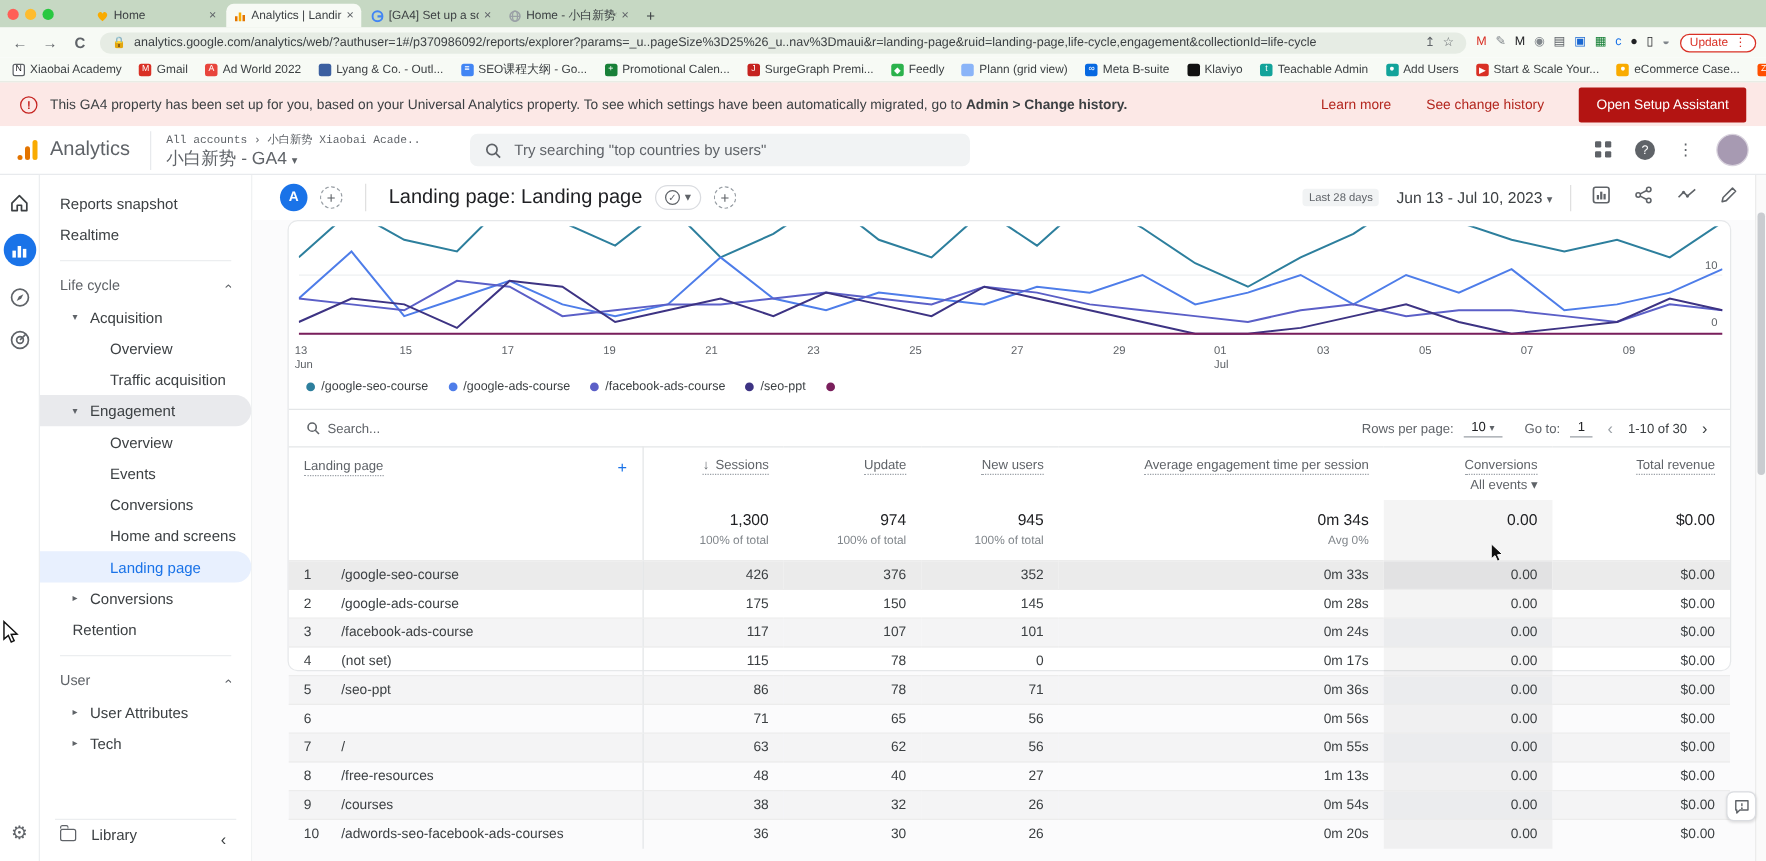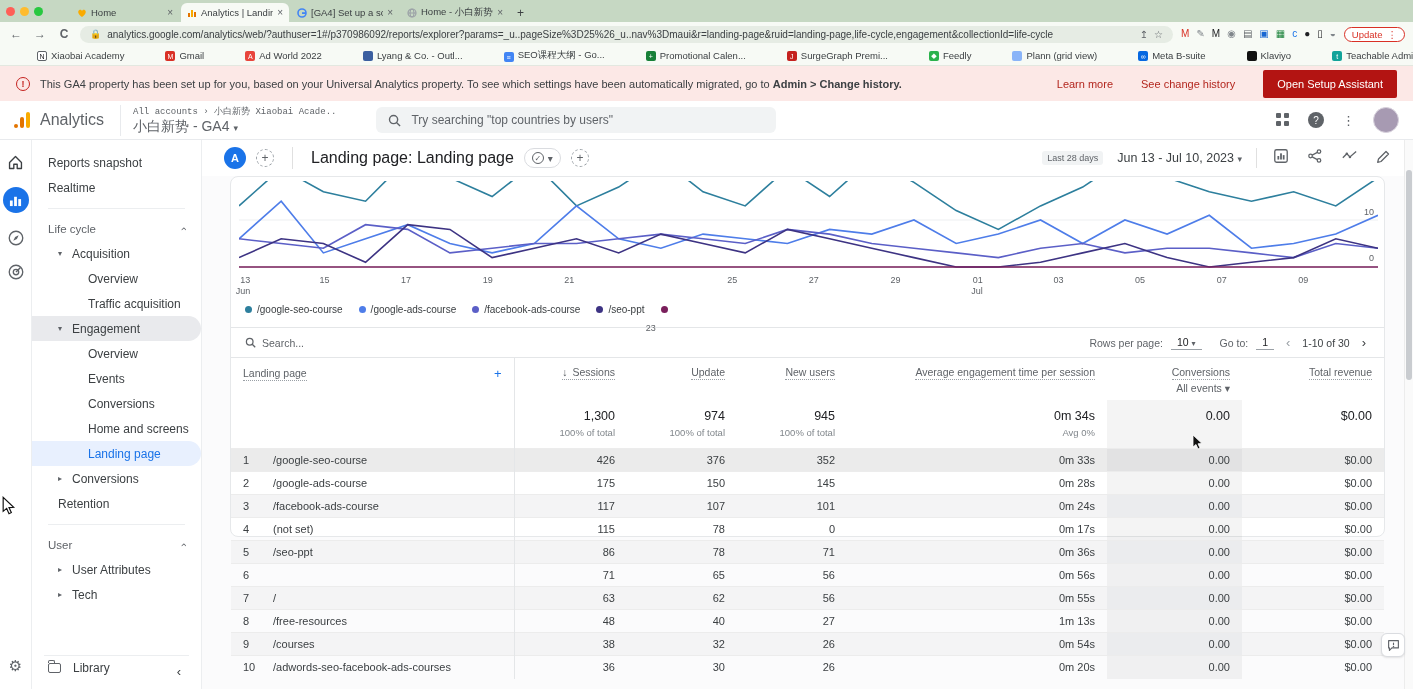--- a/index.html
+++ b/index.html
@@ -20,21 +20,21 @@
 
   .toolbar { height:24px; background:#f7faf5; display:flex; align-items:center; padding:0 8px; gap:8px; }
   .navbtn { color:#5f6368; font-size:12px; width:16px; text-align:center; }
   .omnibox { flex:1; height:17px; background:#e6ece4; border-radius:9px; display:flex; align-items:center; padding:0 10px; gap:6px; font-size:10px; color:#3c4043; white-space:nowrap; overflow:hidden; }
   .lock { font-size:9px; color:#5f6368; }
   .ext-row { display:flex; align-items:center; gap:7px; }
   .ext { font-size:10px; line-height:1; }
   .update-pill { border:1px solid #d93025; color:#d93025; border-radius:9px; font-size:9.5px; padding:1px 7px; display:flex; gap:5px; align-items:center; background:#fff; }
 
   .bookmarks { height:20px; background:#f7faf5; border-bottom:1px solid #e3e8e0; display:flex; align-items:center; padding:0 10px; gap:14px; font-size:9.5px; color:#3c4043; white-space:nowrap; overflow:hidden; }
-  .bm { display:flex; align-items:flex-end; gap:4px;margin-left:27px; }
+  .bm { display:flex; align-items:center; gap:4px; }
   .bm-ic { width:10px; height:10px; border-radius:2px; display:inline-flex; align-items:center; justify-content:center; color:#fff; font-size:7px; flex:none; }
 
   
   .banner { height:35px; background:#fce8e6; display:flex; align-items:center; padding:0 16px; gap:10px; font-size:11px; color:#3c4043; }
   .warn-ic { width:14px; height:14px; border:1.5px solid #c5221f; border-radius:50%; color:#c5221f; font-size:9px; display:flex; align-items:center; justify-content:center; flex:none; font-weight:bold; }
   .banner b { font-weight:bold; }
   .banner-spacer { flex:1; }
   .banner-link { color:#b3261e; font-size:11px; margin-right:18px; white-space:nowrap; }
   .setup-btn { background:#b31412; color:#fff; font-size:11px; padding:8px 14px; border:none; border-radius:2px; white-space:nowrap; }
 
@@ -93,21 +93,21 @@
   .daterange { font-size:12.5px; color:#3c4043; }
   .rb-icons { display:flex; gap:18px; align-items:center; border-left:1px solid #e0e0e0; padding-left:16px; }
 
   .content { position:absolute; top:36px; left:0; right:0; bottom:0; background:#fbfbfc; padding:0 28px; }
   .card { background:#fff; border:1px solid #e6e8ea; border-radius:8px; height:361px; position:relative; }
 
   .chart-wrap { position:relative; padding:4px 6px 0 8px; height:96px; }
   .chart-wrap svg { width:100%; height:92px; display:block; }
   .ytick { position:absolute; right:10px; font-size:9px; color:#5f6368; }
   .xaxis { position:relative; height:22px; margin:0 40px 0 12px; font-size:9px; color:#5f6368; }
-  .xt { position:absolute; top:2px; transform:translateX(-50%); text-align:right; line-height:1.2; }
+  .xt { position:absolute; top:2px; transform:translateX(-50%); text-align:left; line-height:1.2; }
   .legend { display:flex; align-items:center; gap:16px; padding:4px 0 0 14px; font-size:10px; color:#3c4043; height:24px; }
   .lg { display:flex; align-items:center; gap:5px; }
   .dot { width:7px; height:7px; border-radius:50%; }
 
   .controls { border-top:1px solid #e4e6e8; height:30px; display:flex; align-items:center; padding:0 14px; font-size:10.5px; color:#5f6368; margin-top:8px; }
   .search-box { display:flex; align-items:center; gap:6px;text-align:right; }
   .ctl-right { margin-left:auto; display:flex; align-items:center; gap:8px; }
   .uval { border-bottom:1px solid #9aa0a6; padding:0 6px 1px; color:#202124; }
   .pg-arrow { font-size:13px; color:#9aa0a6; padding:0 4px; }
   .pg-arrow.on { color:#3c4043; }
@@ -489,21 +489,21 @@
             </svg>
           <span class="ytick" style="top:30px;">10</span>
           <span class="ytick" style="top:76px;">0</span>
         </div>
         <div class="xaxis" id="xaxis">
             <span class="xt" style="left: 0%;">13<br>Jun</span>
             <span class="xt" style="left: 7.40741%;">15</span>
             <span class="xt" style="left: 14.8148%;">17</span>
             <span class="xt" style="left: 22.2222%;">19</span>
             <span class="xt" style="left: 29.6296%;">21</span>
-            <span class="xt" style="left: 37.037%; margin-top: 48px;">23</span>
+            <span class="xt" style="left: 37.037%;">23</span>
             <span class="xt" style="left: 44.4444%;">25</span>
             <span class="xt" style="left: 51.8519%;">27</span>
             <span class="xt" style="left: 59.2593%;">29</span>
             <span class="xt" style="left: 66.6667%;">01<br>Jul</span>
             <span class="xt" style="left: 74.0741%;">03</span>
             <span class="xt" style="left: 81.4815%;">05</span>
             <span class="xt" style="left: 88.8889%;">07</span>
             <span class="xt" style="left: 96.2963%;">09</span>
           </div>
         <div class="legend" id="legend">

